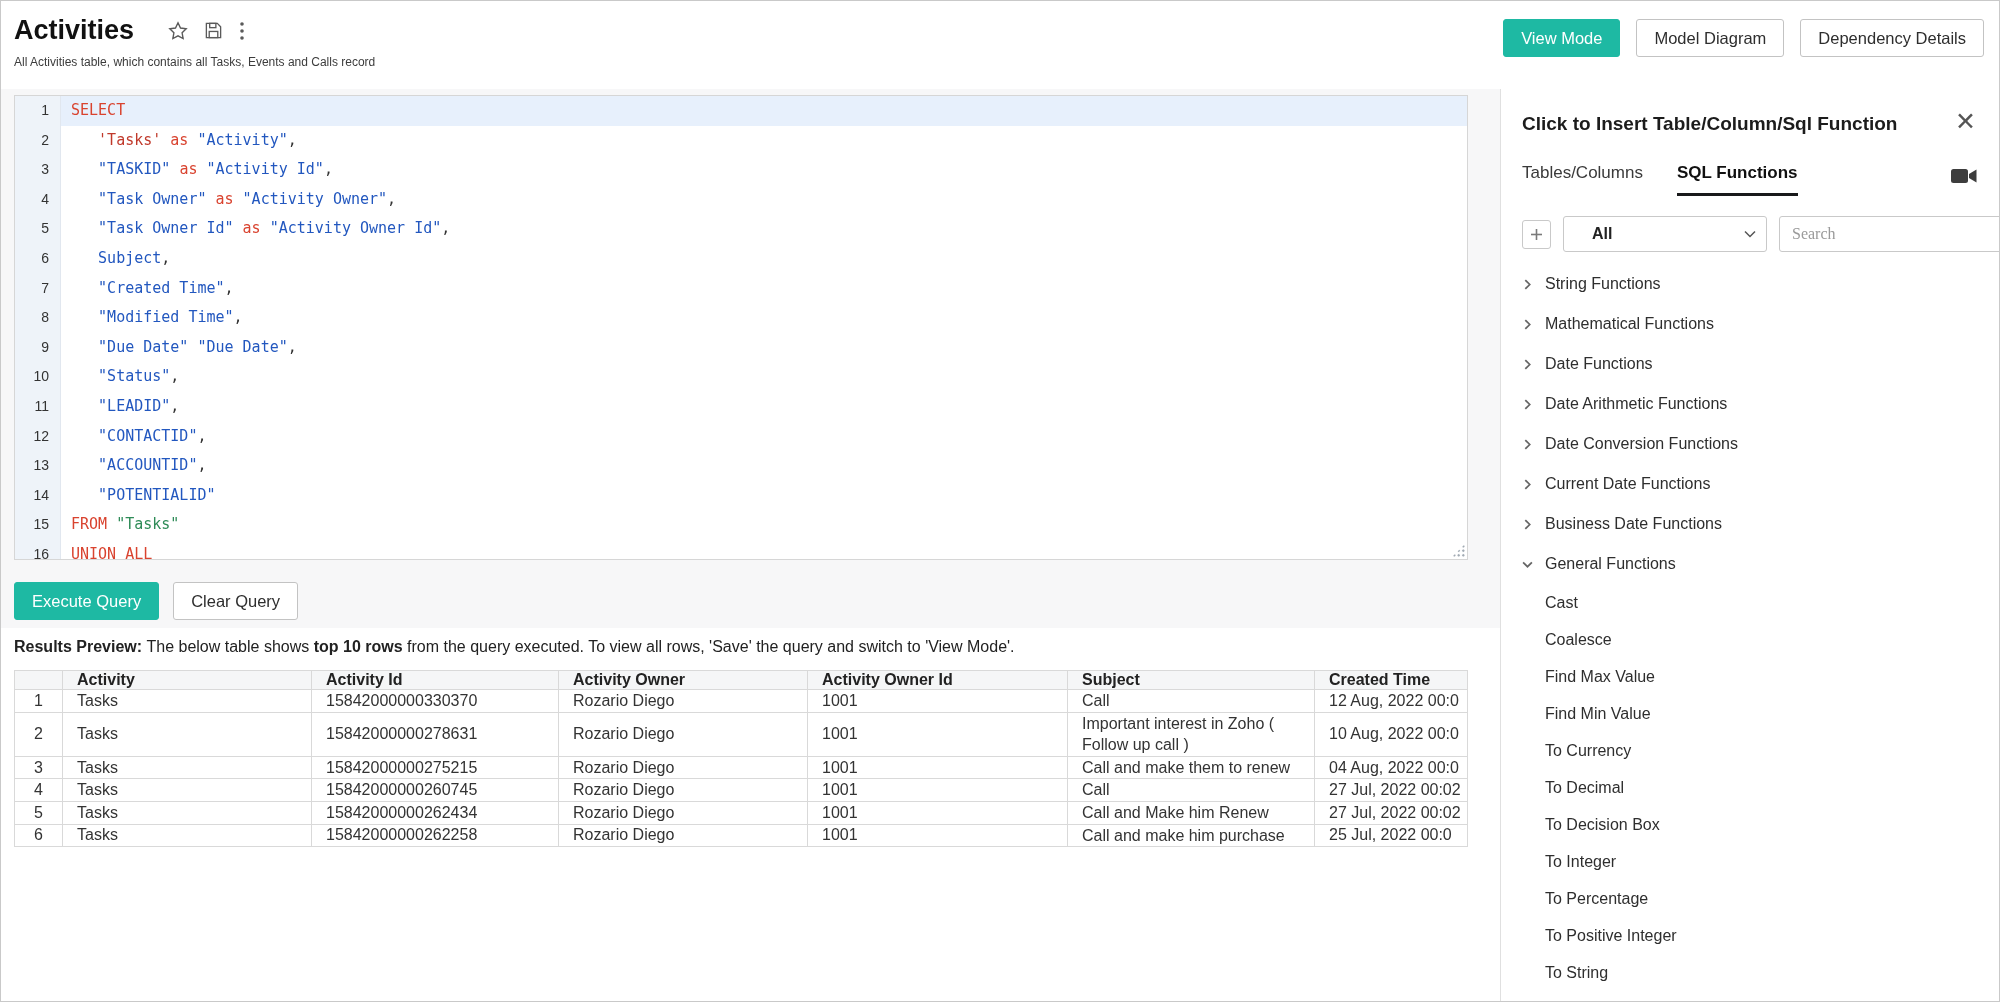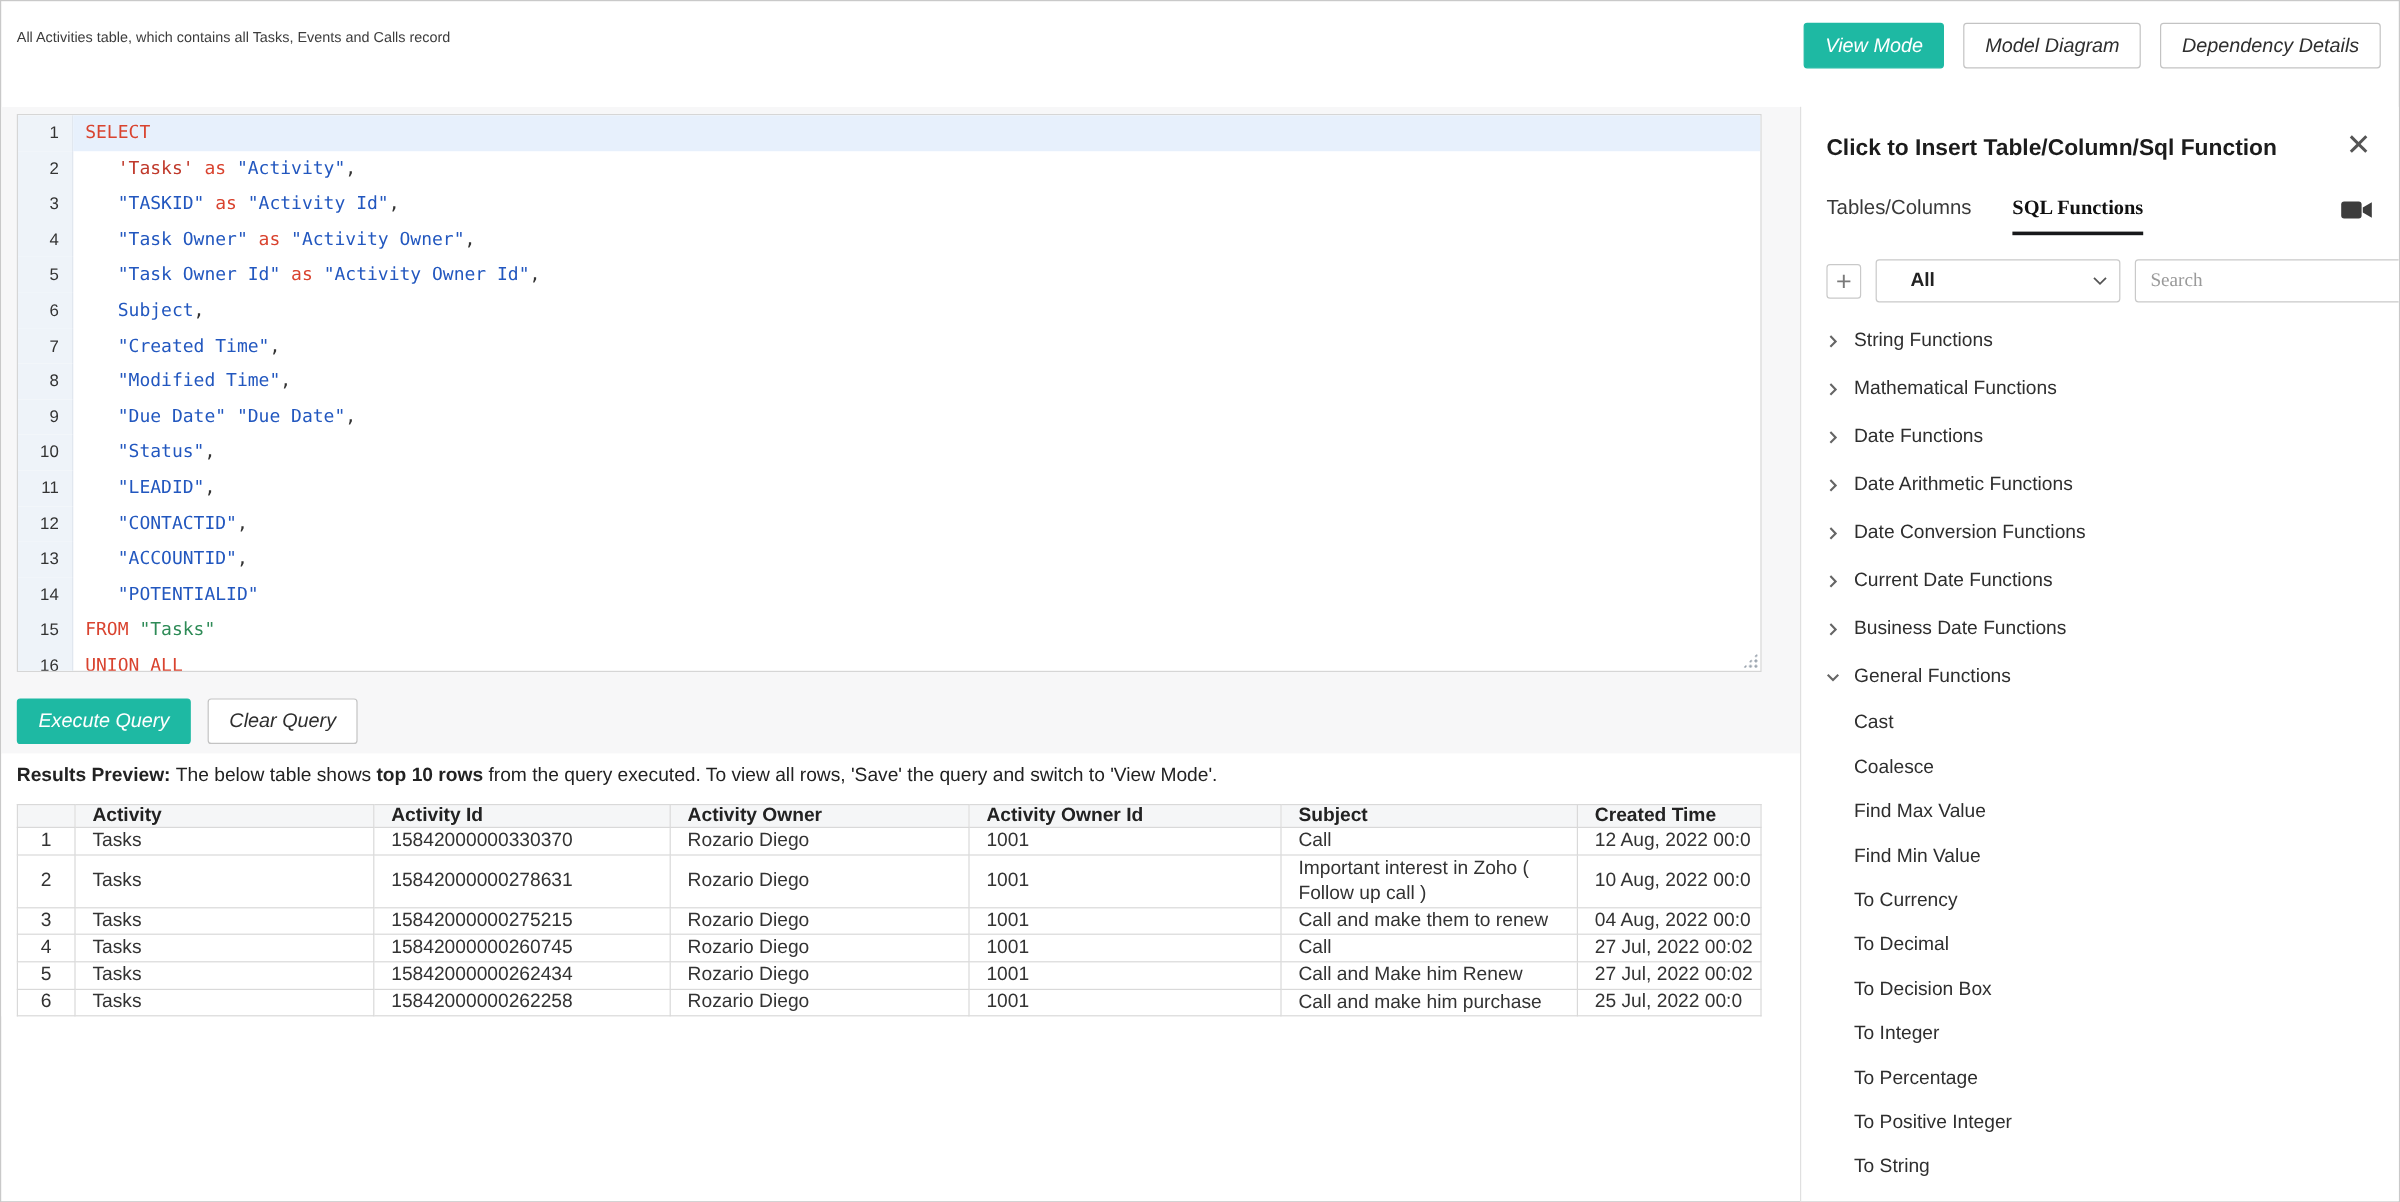--- a/index.html
+++ b/index.html
@@ -9,21 +9,21 @@
 
   
   .topbar { height:88px; display:flex; justify-content:space-between; padding:14px 15px 0 13px; }
   .title-row { display:flex; align-items:center; gap:20px; }
   .page-title { font-size:27px; font-weight:700; color:#111; }
   .title-icons { display:flex; align-items:center; gap:16px; margin-left:14px; }
   .ticon { display:flex; align-items:center; cursor:pointer; }
   .subtitle { margin-top:9px; font-size:12px; color:#3c3c3c; }
   .top-buttons { display:flex; gap:16px; align-items:flex-start; padding-top:4px; }
   .btn { display:inline-flex; align-items:center; justify-content:center; height:38px; padding:0 17px;
-    border-radius:3px; font-size:16.5px; cursor:pointer; border:1px solid #c3c3c3; background:#fff; color:#2e2e2e; white-space:nowrap;font-style:italic; }
+    border-radius:3px; font-size:16.5px; cursor:pointer; border:1px solid #c3c3c3; background:#fff; color:#2e2e2e; white-space:nowrap; }
   .btn-teal { background:var(--accent,#1eb9a3); border-color:var(--accent,#1eb9a3); color:#fff; }
 
   
   .app { display:flex; height:914px; }
   .left { width:1499px; flex:none; overflow:hidden; }
   .rightpanel { flex:1; border-left:1px solid #e0e0e0; padding:20px 21px 0 21px; background:#fff; overflow:hidden; }
 
   
   .editor-section { background:#f7f7f8; padding:6px 32px 8px 13px; }
   .editor { position:relative; background:#fff; border:1px solid #d6d6d6; height:465px; overflow:hidden;
@@ -50,21 +50,21 @@
   td.nowrap { white-space:nowrap; }
   td.wrap { white-space:normal; line-height:1.35; }
   .rownum, th.rownum-h { text-align:center; padding-left:4px; padding-right:4px; }
 
   
   .panel-title-row { display:flex; justify-content:space-between; align-items:flex-start; }
   .panel-title { font-size:19px; font-weight:700; color:#1c1c1c; padding-top:4px; }
   .close { font-size:25px; color:#555; line-height:1; cursor:pointer; padding:0 2px; }
   .tabs-row { display:flex; align-items:flex-end; margin-top:28px; }
   .tab { font-size:17px; color:#3a3a3a; padding-bottom:10px; margin-right:34px; cursor:pointer; border-bottom:3px solid transparent; }
-  .tab.active { color:#101010; font-weight:700; border-bottom-color:#18191b;font-family:Liberation Serif, serif; }
+  .tab.active { color:#101010; font-weight:700; border-bottom-color:#18191b; }
   .video-icon { margin-left:auto; cursor:pointer; padding-bottom:6px; }
   .filter-row { display:flex; align-items:center; margin-top:20px; gap:12px; }
   .plus-box { width:29px; height:29px; border:1px solid #c9c9c9; border-radius:3px; display:flex;
     align-items:center; justify-content:center; cursor:pointer; flex:none; }
   .dropdown { width:204px; height:36px; border:1px solid #c9c9c9; border-radius:3px; display:flex;
     align-items:center; padding:0 10px 0 28px; font-size:16px; font-weight:700; color:#222; cursor:pointer; flex:none; background:#fff; }
   .dropdown .dd-chev { margin-left:auto; display:flex; }
   .searchbox { flex:1; height:36px; border:1px solid #c9c9c9; border-radius:3px; display:flex; align-items:center; padding:0 10px 0 12px; background:#fff; }
   .searchbox input { border:0; outline:0; flex:1; font-size:16px; color:#333; font-family:Liberation Serif, serif; min-width:0; }
   .searchbox input::placeholder { color:#9a9a9a; }
@@ -75,20 +75,44 @@
   .cat-label { font-size:16px; color:#2e2e2e; }
   .fn-item { height:37px; display:flex; align-items:center; padding-left:23px; font-size:16px; color:#2e2e2e; cursor:pointer; }
 </style>
 </head>
 <body>
 
 <div class="frame">
 
   <div class="topbar">
     <div>
+      <div class="title-row">
+        <span class="page-title">Activities</span>
+        <span class="title-icons">
+          <span class="ticon">
+            <svg width="20" height="20" viewBox="0 0 20 20" fill="none" stroke="#5a5a5a" stroke-width="1.4">
+              <path d="M10 1.8l2.5 5.2 5.7.8-4.1 4 1 5.7L10 14.8l-5.1 2.7 1-5.7-4.1-4 5.7-.8z"></path>
+            </svg>
+          </span>
+          <span class="ticon">
+            <svg width="19" height="19" viewBox="0 0 20 20" fill="none" stroke="#5a5a5a" stroke-width="1.4">
+              <path d="M2.5 2.5h11.5l3.5 3.5v11.5H2.5z"></path>
+              <rect x="6" y="2.5" width="6.5" height="4.5"></rect>
+              <rect x="5.5" y="11" width="9" height="6.5"></rect>
+            </svg>
+          </span>
+          <span class="ticon">
+            <svg width="6" height="20" viewBox="0 0 6 20" fill="#5a5a5a">
+              <circle cx="3" cy="3" r="1.8"></circle>
+                <circle cx="3" cy="10" r="1.8"></circle>
+                <circle cx="3" cy="17" r="1.8"></circle>
+            </svg>
+          </span>
+        </span>
+      </div>
       <div class="subtitle">All Activities table, which contains all Tasks, Events and Calls record</div>
     </div>
     <div class="top-buttons">
       <button class="btn btn-teal">View Mode</button>
       <button class="btn">Model Diagram</button>
       <button class="btn">Dependency Details</button>
     </div>
   </div>
 
   <div class="app">

